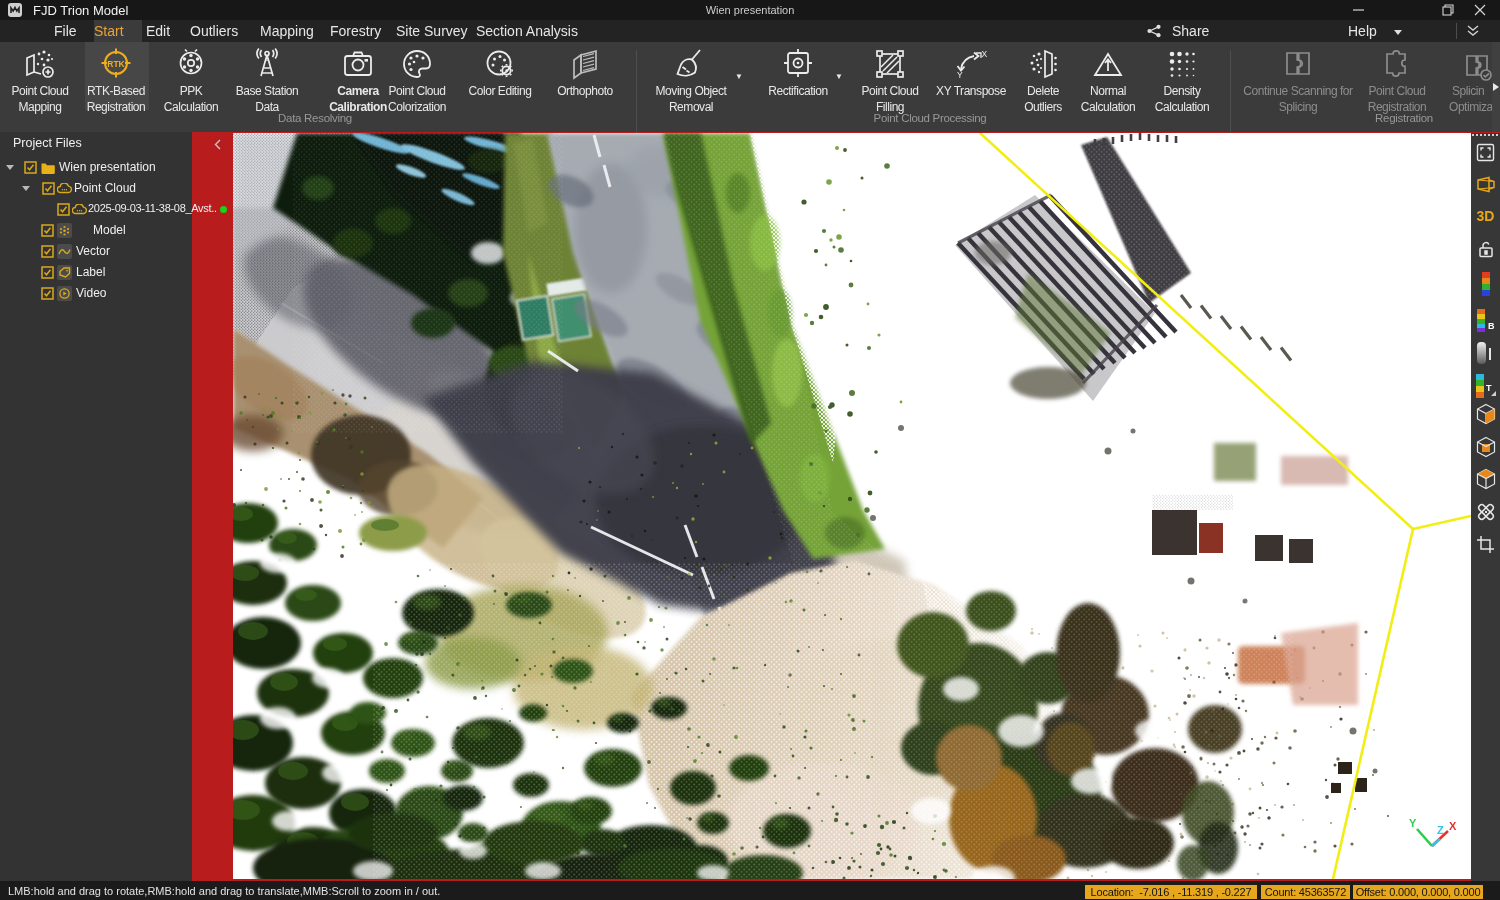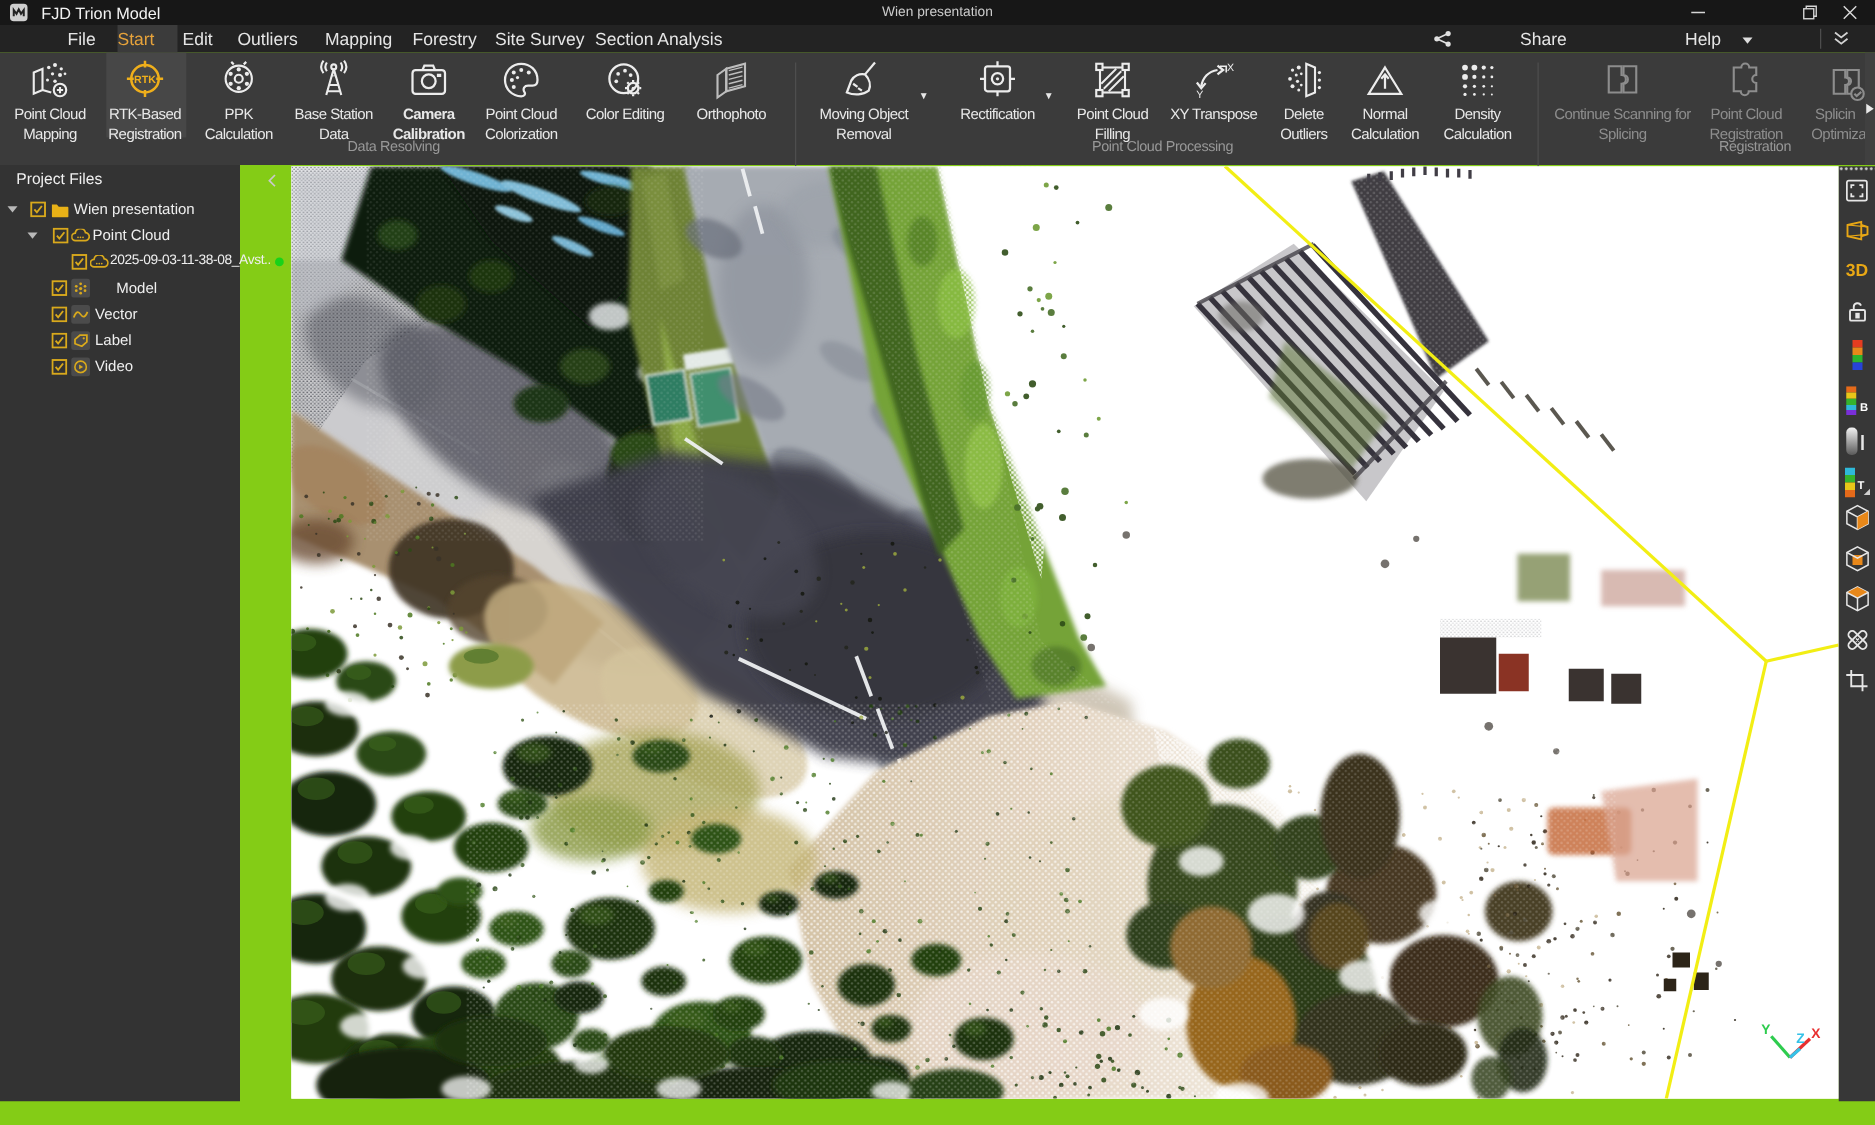--- a/index.html
+++ b/index.html
@@ -1,18 +1,18 @@
 <!DOCTYPE html>
 <html><head>
 <meta charset="utf-8">
 <style>
   * { margin:0; padding:0; box-sizing:border-box; }
   html,body { width:1500px; height:900px; overflow:hidden; background:#2a2a2a;
     font-family:"Liberation Sans", sans-serif; }
-  #app { position:relative; width:1500px; height:900px; background:#84cc16; }
+  #app { position:relative; width:1500px; height:900px; background:#b91c1c; }
   
   #titlebar { position:absolute; left:0; top:0; width:1500px; height:20px; background:#171717; }
   #appicon { position:absolute; left:8px; top:3px; width:14px; height:14px; background:#cfcfcf; border-radius:3px; }
   #appicon svg { position:absolute; left:1px; top:1px; }
   #apptitle { position:absolute; left:33px; top:3px; font-size:13px; color:#f2f2f2; }
   #doctitle { position:absolute; left:700px; top:4px; width:100px; text-align:center; font-size:11px; color:#cccccc; }
   .winbtn { position:absolute; top:0; width:30px; height:20px; color:#d6d6d6; text-align:center; }
   
   #menubar { position:absolute; left:0; top:20px; width:1500px; height:22px; background:#232323; }
   .menuitem { position:absolute; top:0; height:22px; line-height:22px; font-size:14px; color:#e6e6e6; text-align:left;margin-left:48px; }
@@ -72,21 +72,21 @@
 
   <div id="menubar">
     <div class="menuitem" style="left:6px;  width:36px;">File</div>
     <div class="menuitem" id="menu-start" style="left:46px; width:48px;">Start</div>
     <div class="menuitem" style="left:98px; width:38px;">Edit</div>
     <div class="menuitem" style="left:142px;width:60px;">Outliers</div>
     <div class="menuitem" style="left:212px;width:62px;">Mapping</div>
     <div class="menuitem" style="left:282px;width:58px;">Forestry</div>
     <div class="menuitem" style="left:348px;width:74px;">Site Survey</div>
     <div class="menuitem" style="left:428px;width:104px;">Section Analysis</div>
-    <div class="menuitem" style="left:1168px;width:50px;">Share</div>
+    <div class="menuitem" style="left:1124px;width:50px;">Share</div>
     <div class="menuitem" style="left:1300px;width:48px;">Help</div>
     <svg style="position:absolute;left:1146px;top:4px;" width="16" height="14" viewBox="0 0 16 14">
         <circle cx="12.5" cy="2.8" r="2.1" fill="#e0e0e0"></circle>
         <circle cx="3.5" cy="7" r="2.1" fill="#e0e0e0"></circle>
         <circle cx="12.5" cy="11.2" r="2.1" fill="#e0e0e0"></circle>
         <path d="M3.5 7 L12.5 2.8 M3.5 7 L12.5 11.2" stroke="#e0e0e0" stroke-width="1.3"></path>
       </svg>
     <svg style="position:absolute;left:1392px;top:8px;" width="12" height="8">
         <path d="M2 2 L6 7 L10 2 Z" fill="#dedede"></path>
       </svg>
@@ -157,21 +157,21 @@
             <g fill="none" stroke="#ececec" stroke-width="1.7">
           <path d="M17 8 L11 29 M17 8 L23 29 M13.4 21 H20.6 M12 26 H22"></path>
           <circle cx="17" cy="6.5" r="2"></circle>
           <path d="M11.5 3 q-2.5 3.5 0 7 M8.8 1.5 q-3.8 5 0 10 M22.5 3 q2.5 3.5 0 7 M25.2 1.5 q3.8 5 0 10"></path>
           <text x="17" y="15" text-anchor="middle" font-size="7" fill="#ececec" stroke="none" font-family="Liberation Sans">A</text>
         </g>
           </svg>
         <div class="rlabel">Base Station<br>Data</div>
       </div>
 
-      <div class="ritem" style="left:291px;font-weight:bold;">
+      <div class="ritem" style="left:306px;font-weight:bold;">
         <svg class="ic" width="34" height="34" viewBox="0 0 34 34">
             <g fill="none" stroke="#ececec" stroke-width="1.8">
           <rect x="4" y="9" width="26" height="19" rx="2.5"></rect>
           <path d="M12 9 L13.5 5.5 H20.5 L22 9"></path>
           <circle cx="17" cy="18" r="5.5"></circle>
           <rect x="23.5" y="12" width="3.5" height="2.6" fill="#ececec" stroke="none"></rect>
         </g>
           </svg>
         <div class="rlabel">Camera<br>Calibration</div>
       </div>
@@ -1664,13 +1664,19 @@
             <path d="M8.8 8.8 l2.4 2.4 M11.2 8.8 l-2.4 2.4" stroke-width="1"></path>
           </g>
         </svg></div>
     <div class="rt" style="top:402px;"><svg width="19" height="19" viewBox="0 0 19 19">
           <g fill="none" stroke="#e6e6e6" stroke-width="1.5">
             <path d="M5 1 V14 H18 M1 5 H14 V18"></path>
           </g>
         </svg></div>
   </div>
 
+  <div id="statusbar">
+    <div class="hint">LMB:hold and drag to rotate,RMB:hold and drag to translate,MMB:Scroll to zoom in / out.</div>
+    <div class="sbox" style="left:1085px;width:172px;">Location:&nbsp; -7.016 , -11.319 , -0.227</div>
+    <div class="sbox" style="left:1261px;width:89px;">Count: 45363572</div>
+    <div class="sbox" style="left:1353px;width:130px;">Offset: 0.000, 0.000, 0.000</div>
+  </div>
 </div>
 
 </body></html>

